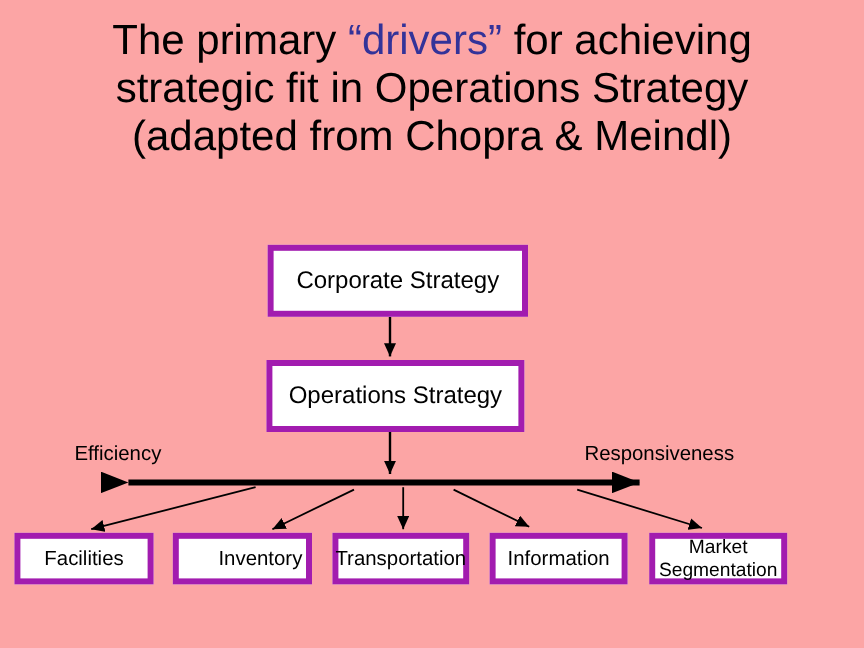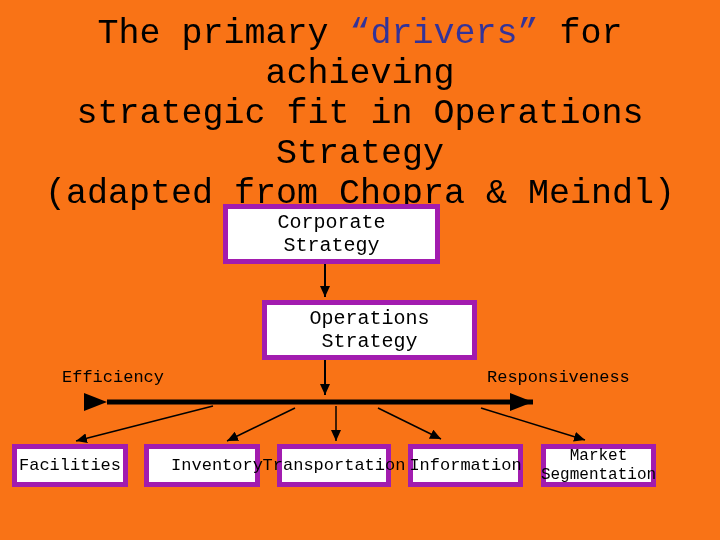--- a/index.html
+++ b/index.html
@@ -4,23 +4,23 @@
 <style>
   html, body {
     margin: 0;
     padding: 0;
     background: #ffffff;
   }
   .slide {
     position: relative;
     width: 720px;
     height: 540px;
-    background: #f97316;
+    background: #fca5a5;
     overflow: hidden;
-    font-family: Liberation Mono, monospace;
+    font-family: Liberation Sans, sans-serif;
     color: #000000;
   }
   .title {
     position: absolute;
     top: 14px;
     left: 0;
     width: 100%;
     text-align: center;
     font-size: 35px;
     line-height: 40px;
@@ -40,21 +40,21 @@
     background: #ffffff;
     display: flex;
     align-items: center;
     justify-content: center;
     text-align: center;
   }
   .strategy-box {
     font-size: 20px;
   }
   .corporate { left: 223px; top: 204px; width: 217px; height: 60px; }
-  .operations { left: 222px; top: 300px; width: 215px; height: 60px; margin-left: 40px; }
+  .operations { left: 222px; top: 300px; width: 215px; height: 60px; }
   .axis-label {
     position: absolute;
     top: 368px;
     font-size: 17px;
     line-height: 20px;
     white-space: nowrap;
   }
   .axis-label.left { left: 62px; }
   .axis-label.right { left: 487px; text-align: right; }
   .driver {

